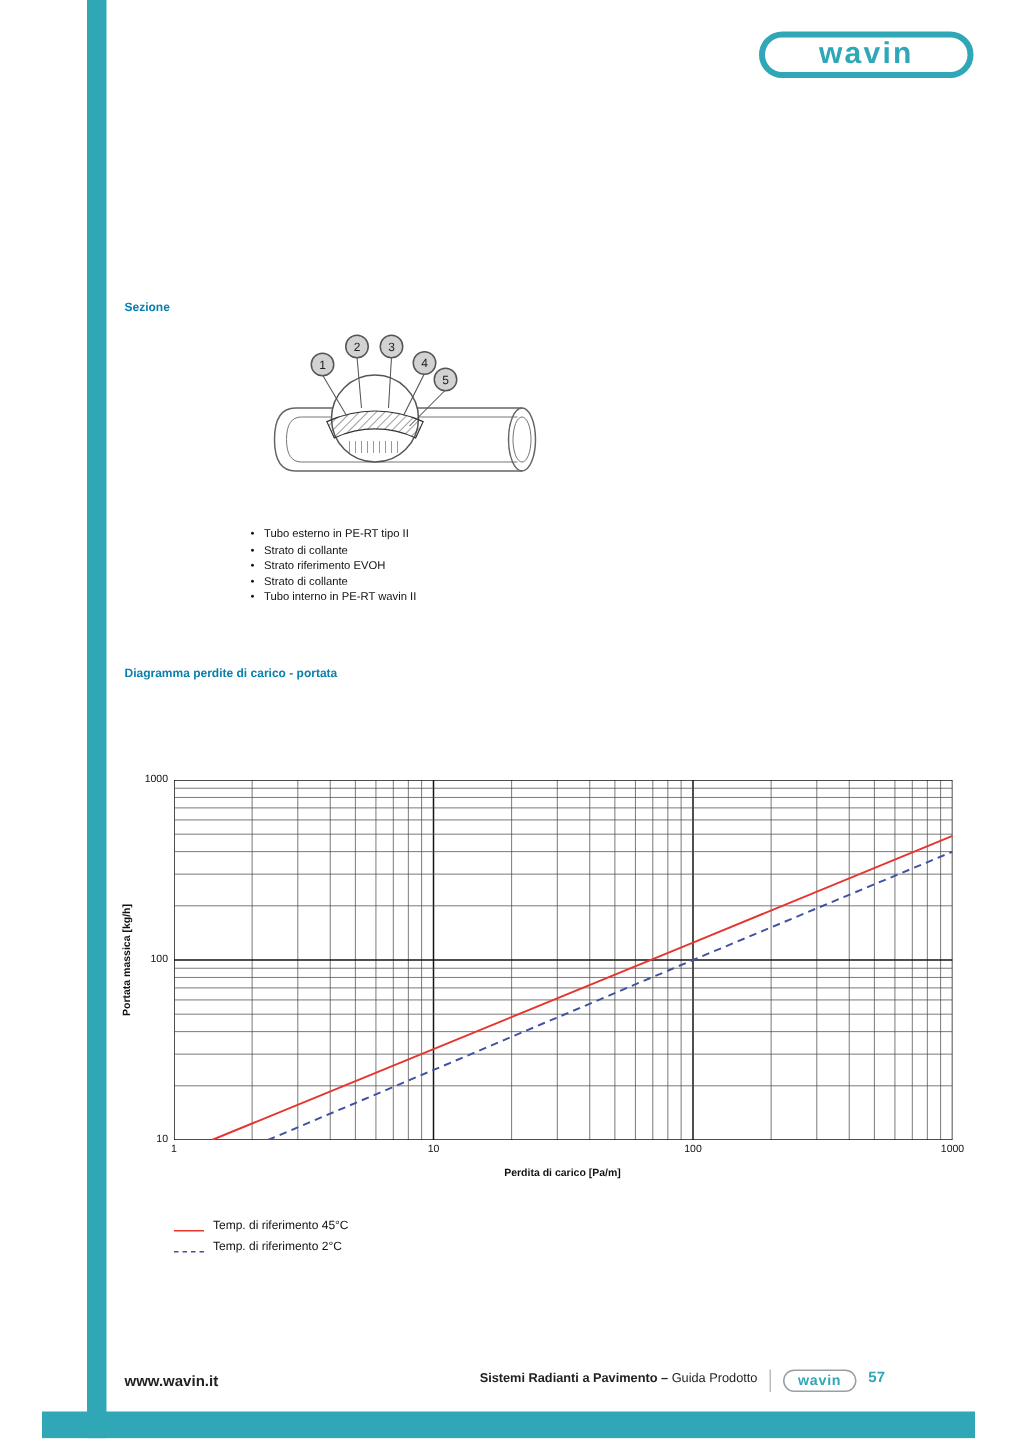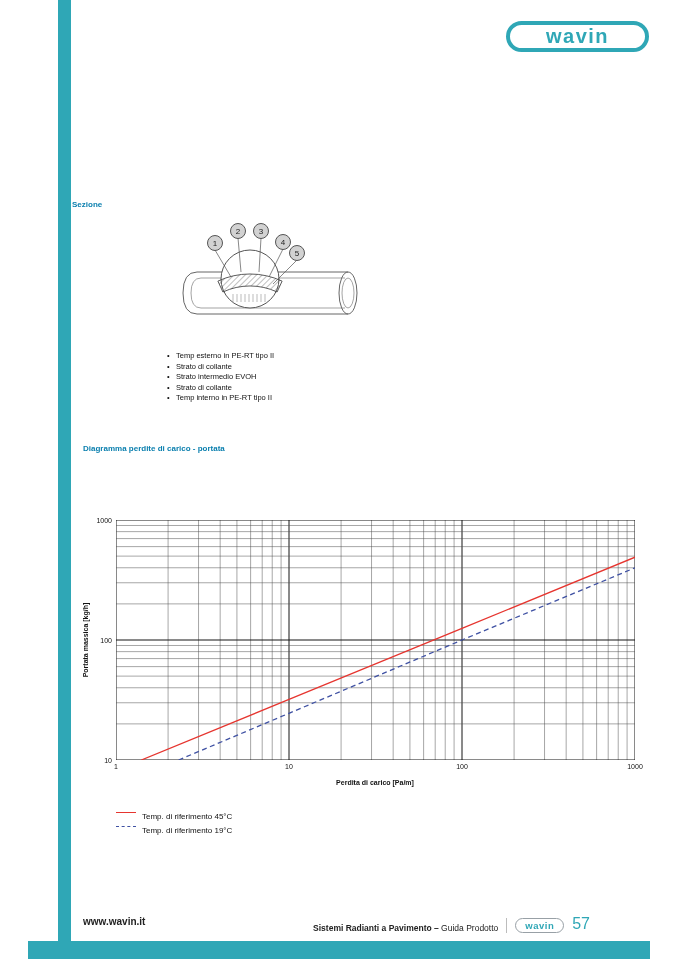--- a/index.html
+++ b/index.html
@@ -9,51 +9,51 @@
 
   .accent-v{position:absolute;left:30px;top:0;width:13px;height:100%;background:var(--teal,#2fa7b6)}
   .accent-h{position:absolute;left:0;bottom:0;width:100%;height:18px;background:var(--teal,#2fa7b6)}
 
   .logo-big{position:absolute;left:478px;top:21px;width:143px;height:31px;
             border:4px solid var(--teal,#2fa7b6);border-radius:16px;
             display:flex;align-items:center;justify-content:center;background:#fff}
   .logo-big span{color:var(--teal,#2fa7b6);font-size:20px;font-weight:bold;letter-spacing:1.5px}
 
   .sec-title{position:absolute;font-size:8px;font-weight:bold;color:var(--heading,#0a7fae)}
-  #sezione-title{left:44px;top:200px}
+  #sezione-title{left:55px;top:200px}
   #diagram-title{left:55px;top:444px}
 
   #pipe-svg{position:absolute;left:145px;top:222px}
 
   .bullets{position:absolute;left:137px;top:351px;list-style:none}
   .bullets li{position:relative;padding-left:11px;font-size:7.5px;line-height:10.5px;color:#111}
   .bullets li::before{content:"\2022";position:absolute;left:2px}
 
   #chart-wrap{position:absolute;left:88px;top:520px;width:519px;height:240px}
   #chart-grid{display:block;background:#fff}
   .tick{position:absolute;font-size:7px;color:#111}
   .x-tick{top:243px;transform:translateX(-50%)}
   .y-tick{left:-4px;transform:translate(-100%,-50%)}
   .axis-label{position:absolute;font-size:7px;font-weight:bold;color:#111;white-space:nowrap}
   #ylabel{left:57px;top:640px;transform:translate(-50%,-50%) rotate(-90deg)}
   #xlabel{left:347px;top:779px;transform:translateX(-50%)}
 
   #legend{position:absolute;left:88px;top:812px}
-  .legend-row{display:flex;align-items:flex-start;margin-bottom:5px}
+  .legend-row{display:flex;align-items:flex-end;margin-bottom:5px}
   .legend-line{display:inline-block;width:20px;height:0;margin-right:6px}
   .legend-label{font-size:8px;color:#111}
 
   .footer-site{position:absolute;left:55px;top:916px;font-size:10px;font-weight:bold;color:#222}
-  .footer-right{position:absolute;top:913px;right:60px;display:flex;align-items:flex-end;gap:8px;height:20px}
+  .footer-right{position:absolute;top:913px;right:60px;display:flex;align-items:flex-start;gap:8px;height:20px}
   .footer-title{font-size:8.5px;color:#222;white-space:nowrap}
   .footer-title b{font-weight:bold}
   .footer-sep{width:1px;height:15px;background:#bcbcbc}
   .logo-small{border:1.5px solid #98a0a6;border-radius:9px;padding:1px 9px;display:flex;align-items:center;background:#fff}
   .logo-small span{color:var(--teal,#2fa7b6);font-size:9.5px;font-weight:bold;letter-spacing:.5px}
-  .footer-page{color:var(--teal,#2fa7b6);font-size:16px;font-weight:normal}
+  .footer-page{color:var(--teal,#2fa7b6);font-size:10px;font-weight:bold}
 </style>
 </head>
 <body>
 
 <div class="page">
 
   <div class="accent-v"></div>
   <div class="accent-h"></div>
 
   <div class="logo-big">
@@ -100,25 +100,25 @@
         <circle cx="88" cy="9" r="7.5" fill="#d2d2d2" stroke="#555" stroke-width="1"></circle>
         <text x="88" y="11.7" text-anchor="middle" font-size="8" fill="#222" font-family="Liberation Sans, sans-serif">3</text>
         <circle cx="110" cy="20" r="7.5" fill="#d2d2d2" stroke="#555" stroke-width="1"></circle>
         <text x="110" y="22.7" text-anchor="middle" font-size="8" fill="#222" font-family="Liberation Sans, sans-serif">4</text>
         <circle cx="124" cy="31" r="7.5" fill="#d2d2d2" stroke="#555" stroke-width="1"></circle>
         <text x="124" y="33.7" text-anchor="middle" font-size="8" fill="#222" font-family="Liberation Sans, sans-serif">5</text>
       </g>
   </svg>
 
   <ul class="bullets">
-      <li>Temp esterno in PE-RT tipo II</li>
+      <li>Tubo esterno in PE-RT tipo II</li>
       <li>Strato di collante</li>
-      <li>Strato intermedio EVOH</li>
+      <li>Strato riferimento EVOH</li>
       <li>Strato di collante</li>
-      <li>Temp interno in PE-RT tipo II</li>
+      <li>Tubo interno in PE-RT wavin II</li>
     </ul>
 
   <div class="sec-title" id="diagram-title">Diagramma perdite di carico - portata</div>
 
   <div id="chart-wrap">
     <svg id="chart-grid" width="519" height="240" viewBox="0 0 519 240">
         <line x1="0.00" y1="0" x2="0.00" y2="240" stroke="#141414" stroke-width="1"></line>
         <line x1="52.08" y1="0" x2="52.08" y2="240" stroke="#4e4e4e" stroke-width="0.5"></line>
         <line x1="82.54" y1="0" x2="82.54" y2="240" stroke="#4e4e4e" stroke-width="0.5"></line>
         <line x1="104.16" y1="0" x2="104.16" y2="240" stroke="#4e4e4e" stroke-width="0.5"></line>
@@ -179,21 +179,21 @@
   <div class="axis-label" id="ylabel">Portata massica [kg/h]</div>
   <div class="axis-label" id="xlabel">Perdita di carico [Pa/m]</div>
 
   <div id="legend">
       <div class="legend-row">
         <span class="legend-line" style="border-top: 1.5px solid rgb(230, 53, 47);"></span>
         <span class="legend-label">Temp. di riferimento 45°C</span>
       </div>
       <div class="legend-row">
         <span class="legend-line" style="border-top: 1.3px dashed rgb(63, 81, 163);"></span>
-        <span class="legend-label">Temp. di riferimento 19°C</span>
+        <span class="legend-label">Temp. di riferimento 2°C</span>
       </div>
     </div>
 
   <div class="footer-site">www.wavin.it</div>
 
   <div class="footer-right">
     <span class="footer-title"><b>Sistemi Radianti a Pavimento –</b><span> Guida Prodotto</span></span>
     <span class="footer-sep"></span>
     <span class="logo-small">
         <span>wavin</span>

